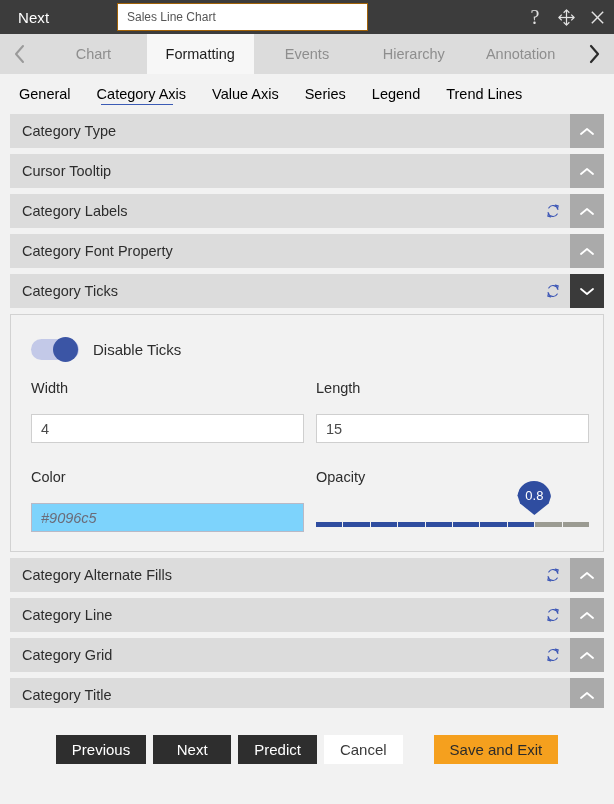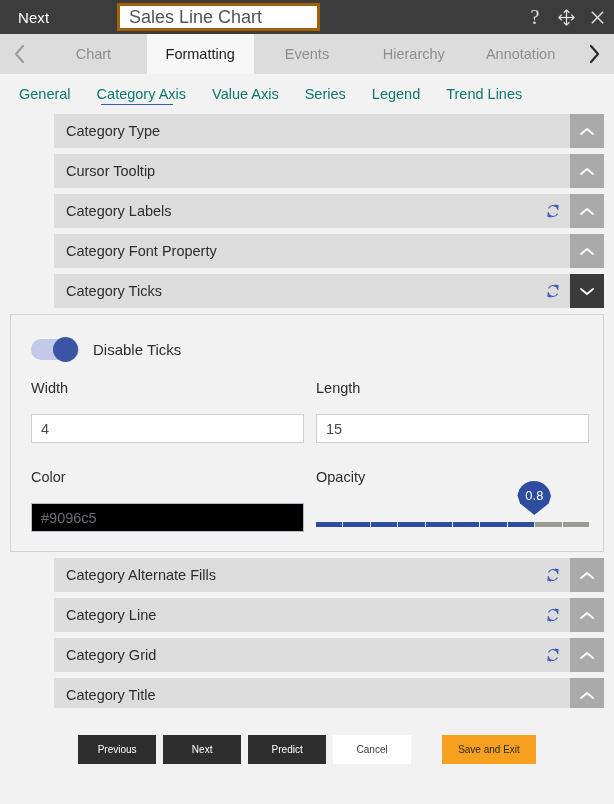--- a/index.html
+++ b/index.html
@@ -30,28 +30,28 @@
     color: #ffffff;
     font-size: 15px;
     padding-left: 18px;
     width: 100px;
     letter-spacing: .1px;
   }
   .name-input {
     position: absolute;
     left: 117px;
     top: 3px;
-    width: 203px;
+    width: 251px;
     height: 28px;
     background: #ffffff;
-    border: 3px solid #a16207;
+    border: 1px solid #a16207;
     display: flex;
     align-items: center;
     padding-left: 9px;
-    font-size: 18px;
+    font-size: 12px;
     color: #555;
   }
   .titlebar-icons {
     position: absolute;
     right: 6px;
     top: 0;
     height: 34px;
     display: flex;
     align-items: center;
     gap: 9px;
@@ -104,21 +104,21 @@
     height: 40px;
     flex: 0 0 40px;
     background: #f2f2f2;
     display: flex;
     align-items: center;
     padding-left: 6px;
     gap: 0;
   }
   .subtab {
     font-size: 14.5px;
-    color: #0f766e;
+    color: #000000;
     padding: 0 13px;
     position: relative;
     white-space: nowrap;
     line-height: 30px;
   }
   .subtab.active::after {
     content: "";
     position: absolute;
     left: 17px;
     right: 26px;
@@ -132,21 +132,20 @@
     flex: 1 1 auto;
     overflow: hidden;
     padding: 0 10px;
     position: relative;
   }
   .acc-row {
     display: flex;
     height: 34px;
     margin-bottom: 6px;
     background: #86efac;
-    margin-left: 44px;
   }
   .acc-head {
     flex: 1;
     display: flex;
     align-items: center;
     padding-left: 12px;
     font-size: 14.5px;
     color: #2d2d2d;
     background: #dcdcdc;
   }
@@ -274,21 +273,21 @@
     display: flex;
     align-items: center;
     justify-content: center;
     gap: 7px;
     padding-bottom: 14px;
   }
   .btn {
     height: 29px;
     min-width: 78px;
     padding: 0 16px;
-    font-size: 10px;
+    font-size: 15px;
     display: flex; align-items: center; justify-content: center;
     border: none;
     font-family: "Liberation Sans", sans-serif;
   }
   .btn.dark { background: #2e2e2e; color: #ffffff; }
   .btn.light { background: #ffffff; color: #3a3a3a; }
   .btn.accent { background: #f5a01e; color: #2b2b2b; margin-left: 24px; }
 </style>
 </head>
 <body>
@@ -427,21 +426,21 @@
       <div class="field-grid">
         <div class="fld-label">Width</div>
         <div class="fld-label">Length</div>
 
         <div class="fld-input">4</div>
         <div class="fld-input">15</div>
 
         <div class="fld-label">Color</div>
         <div class="fld-label">Opacity</div>
 
-        <div class="fld-color" id="color-swatch" style="background: #000000;">#9096c5</div>
+        <div class="fld-color" id="color-swatch" style="background: #7dd3fc; font-style: italic;">#9096c5</div>
 
         <div class="slider-wrap">
           <div class="slider-track" id="opacity-track">
               <div class="slider-seg on"></div>
               <div class="slider-seg on"></div>
               <div class="slider-seg on"></div>
               <div class="slider-seg on"></div>
               <div class="slider-seg on"></div>
               <div class="slider-seg on"></div>
               <div class="slider-seg on"></div>

